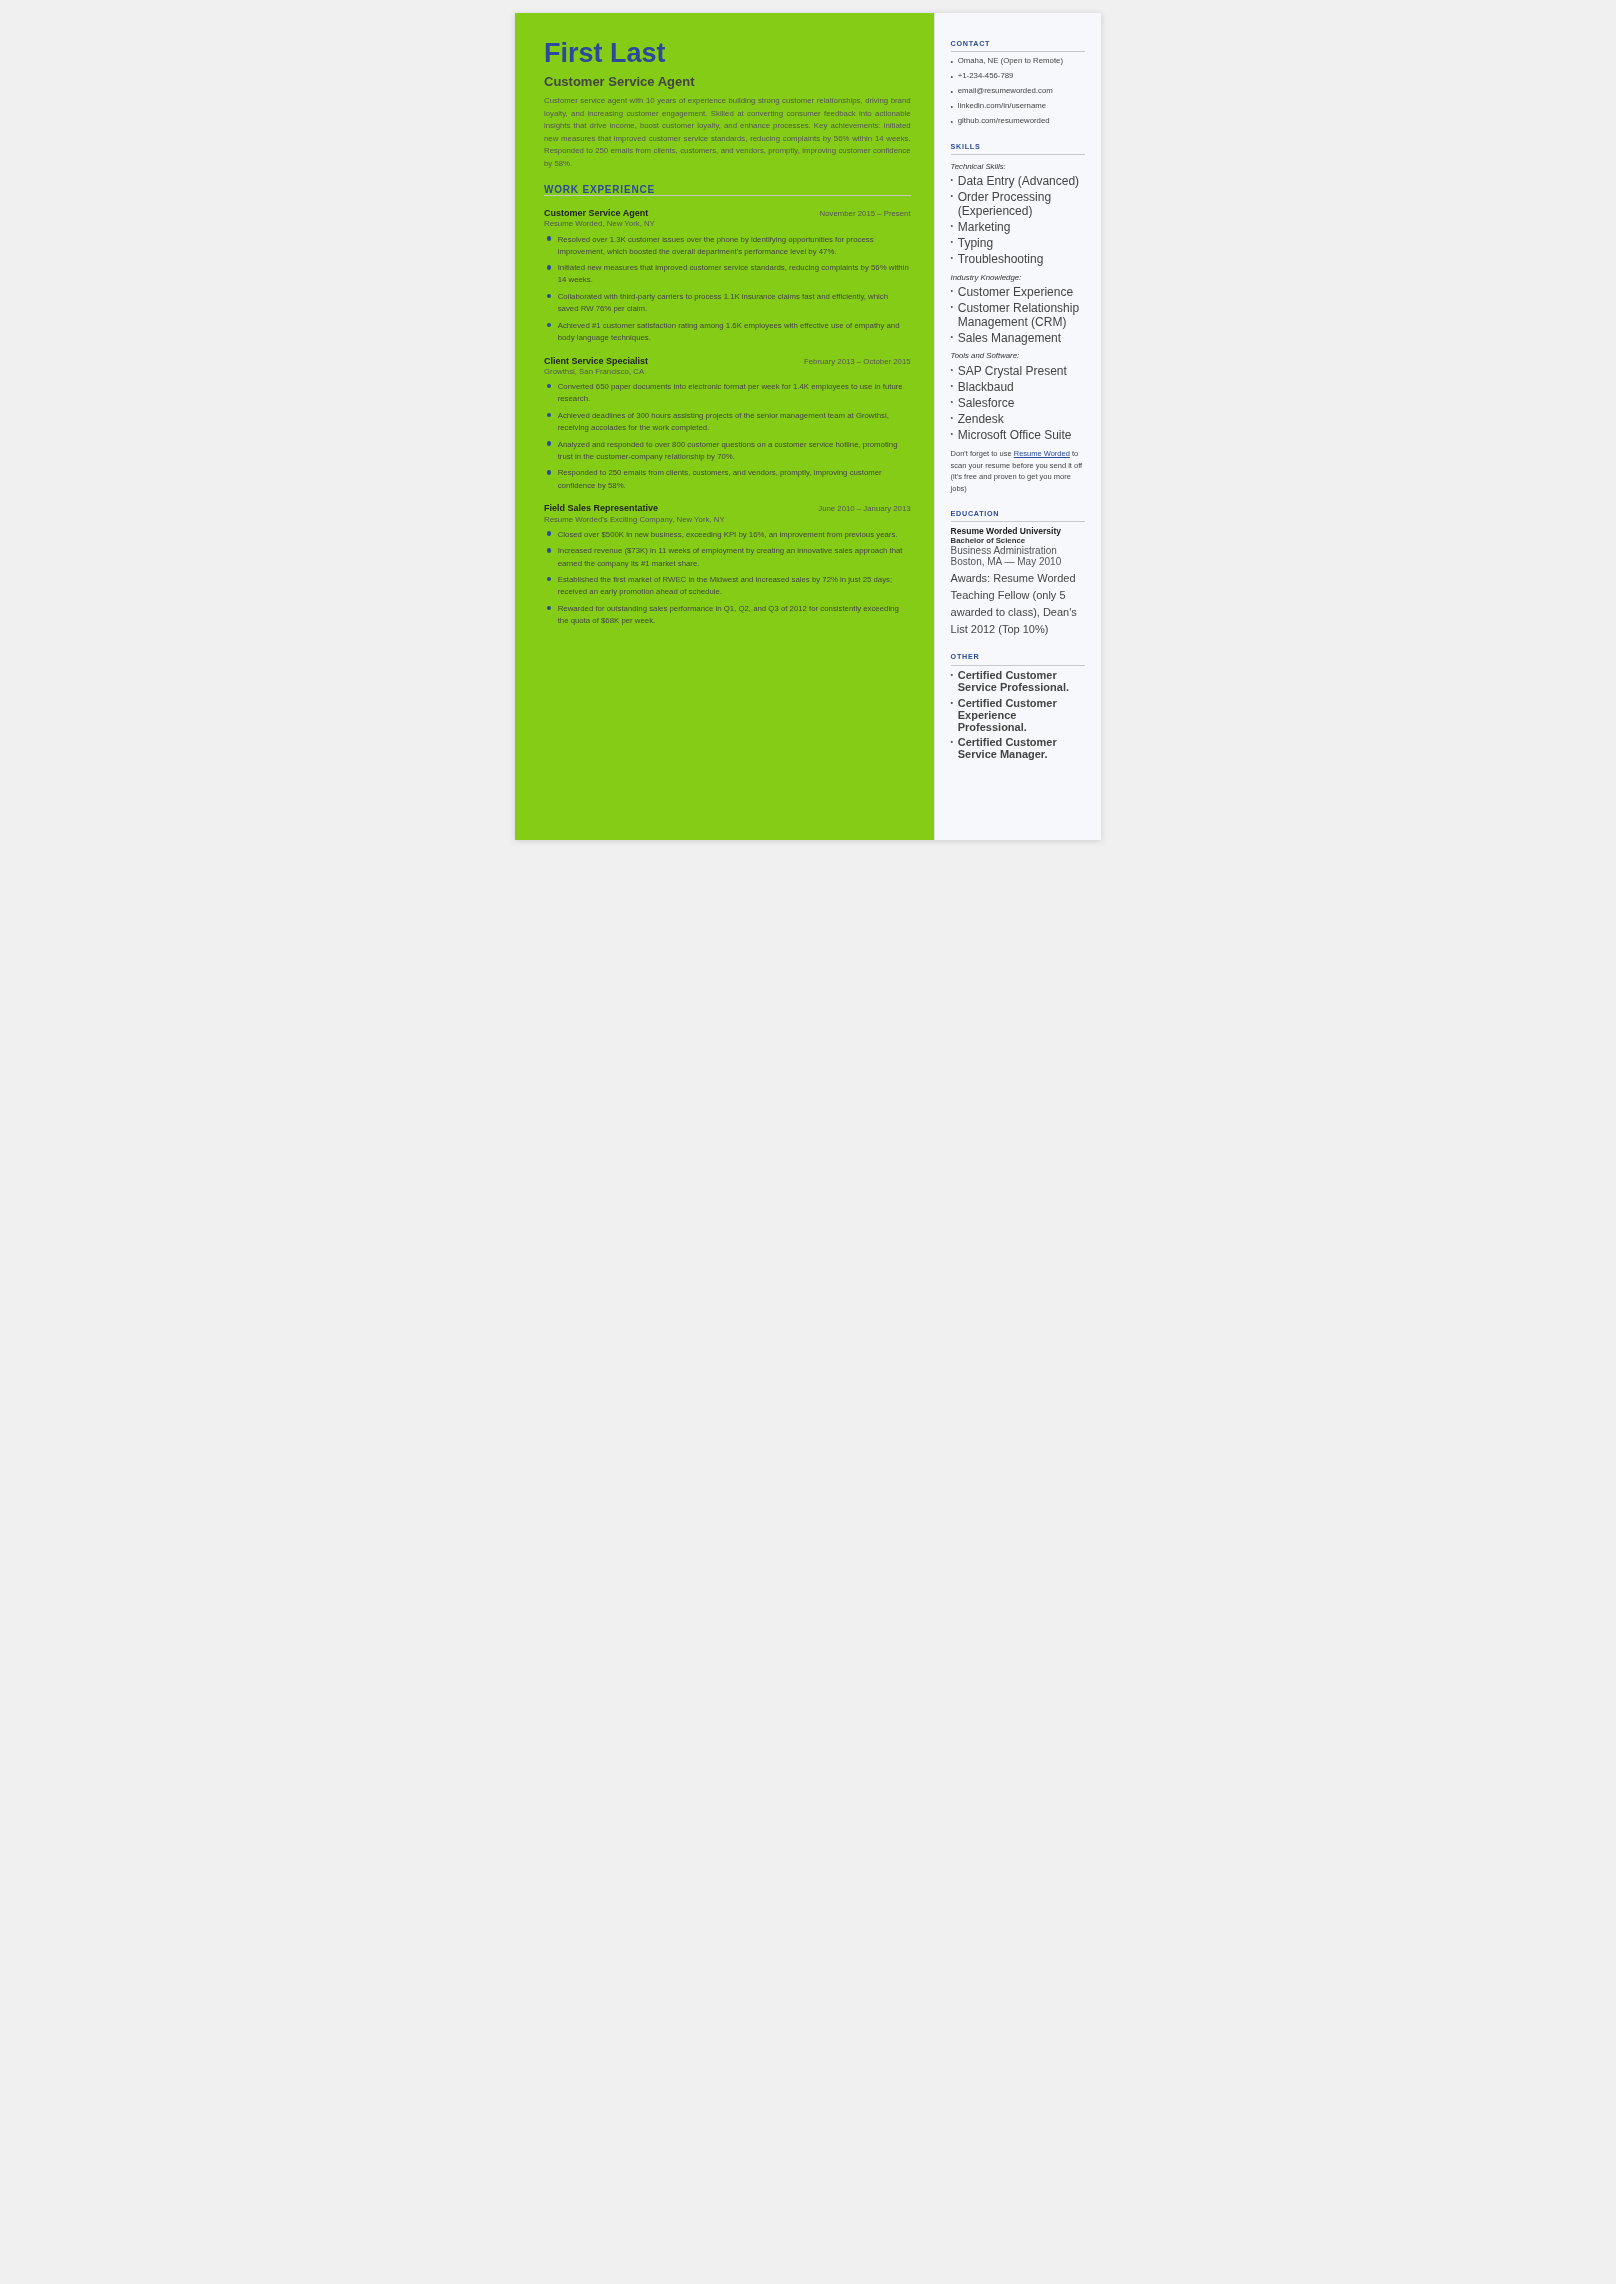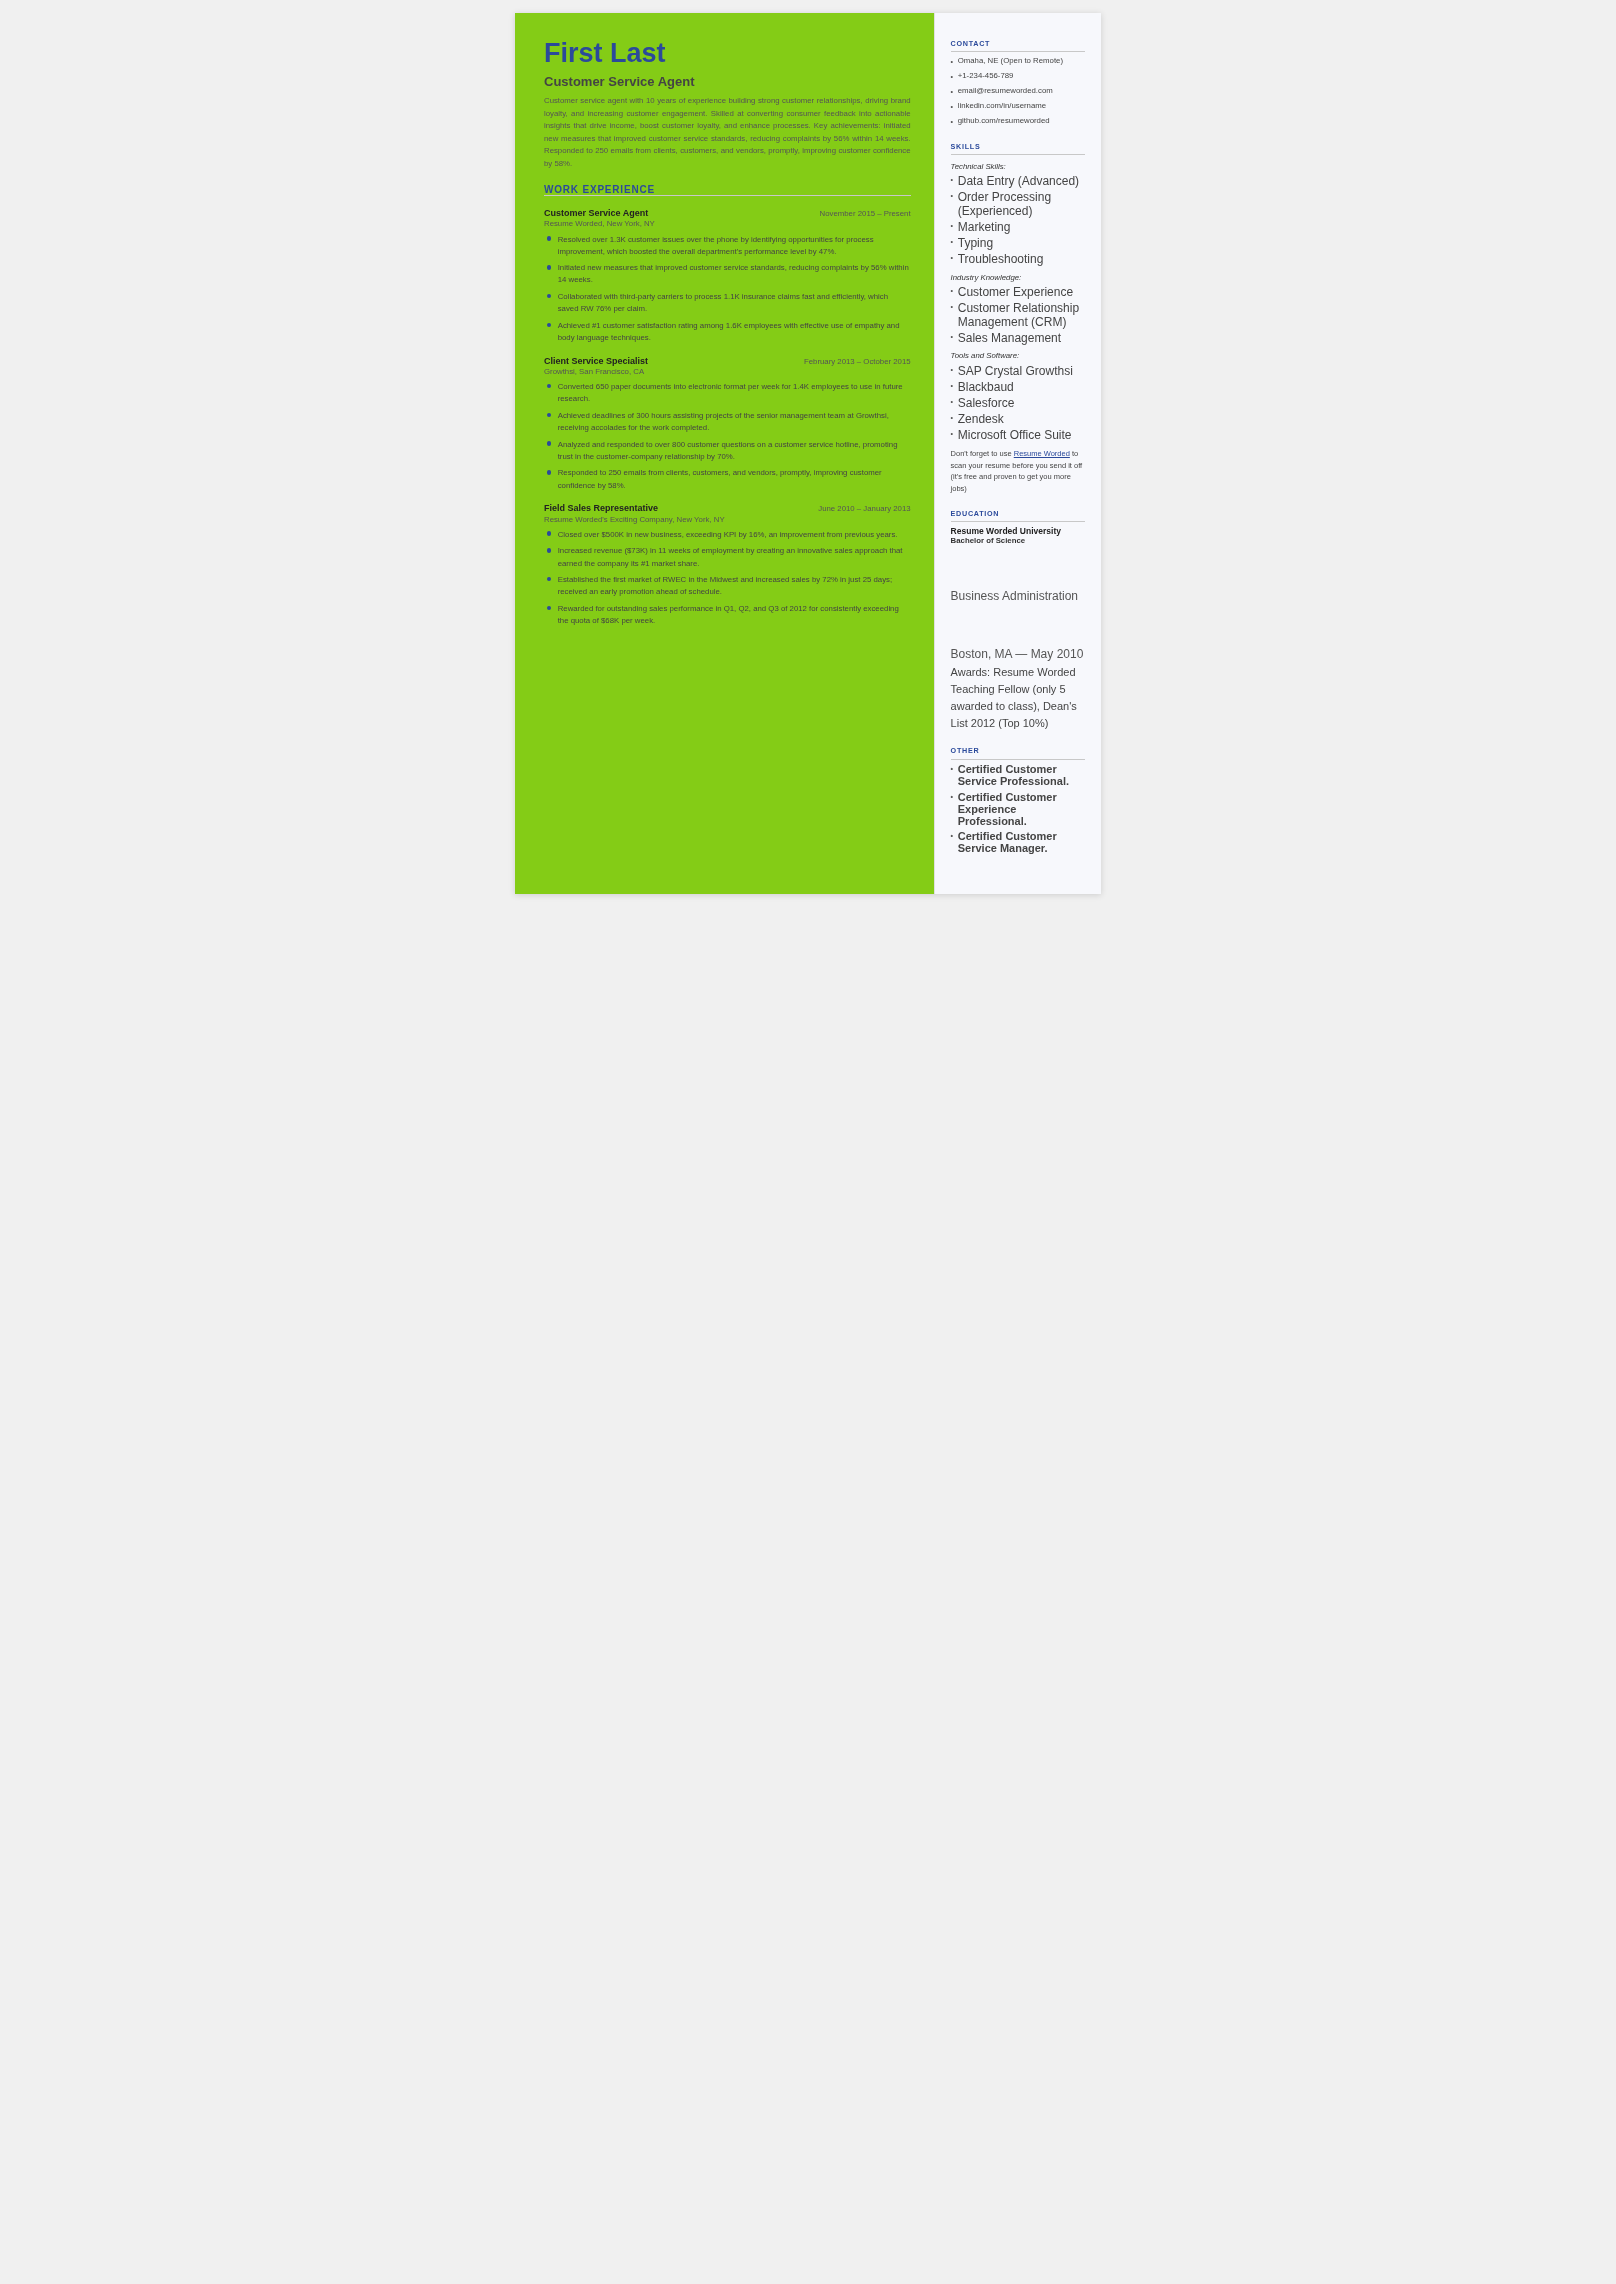--- a/index.html
+++ b/index.html
@@ -178,23 +178,22 @@
       font-weight: 700;
       color: #222;
       margin-top: 0;
     }
     .edu-degree {
       font-size: 7.8px;
       font-weight: 600;
       color: #333;
     }
     .edu-details {
-      font-size: 12px;
-      color: #555;
-      margin-top: 44px;
+      font-size: 10px;
+      color: #555;
     }
     .edu-awards {
       font-size: 11px;
       color: #444;
       line-height: 1.55;
       margin-top: 2.6px;
     }
     .other-list {
       list-style: none;
       padding: 0;
@@ -329,21 +328,21 @@
 
       <div class="skills-category">Industry Knowledge:</div>
       <ul class="skills-list">
         <li>Customer Experience</li>
         <li>Customer Relationship Management (CRM)</li>
         <li>Sales Management</li>
       </ul>
 
       <div class="skills-category">Tools and Software:</div>
       <ul class="skills-list">
-        <li>SAP Crystal Growthsi</li>
+        <li>SAP Crystal Present</li>
         <li>Blackbaud</li>
         <li>Salesforce</li>
         <li>Zendesk</li>
         <li>Microsoft Office Suite</li>
       </ul>
 
       <div class="resume-worded-note">
         <span>Don't forget to use </span><a class="resume-worded-link" href="#">Resume Worded</a><span> to scan your resume before you send it off (it's free and proven to get you more jobs)</span>
       </div>
     </div>

